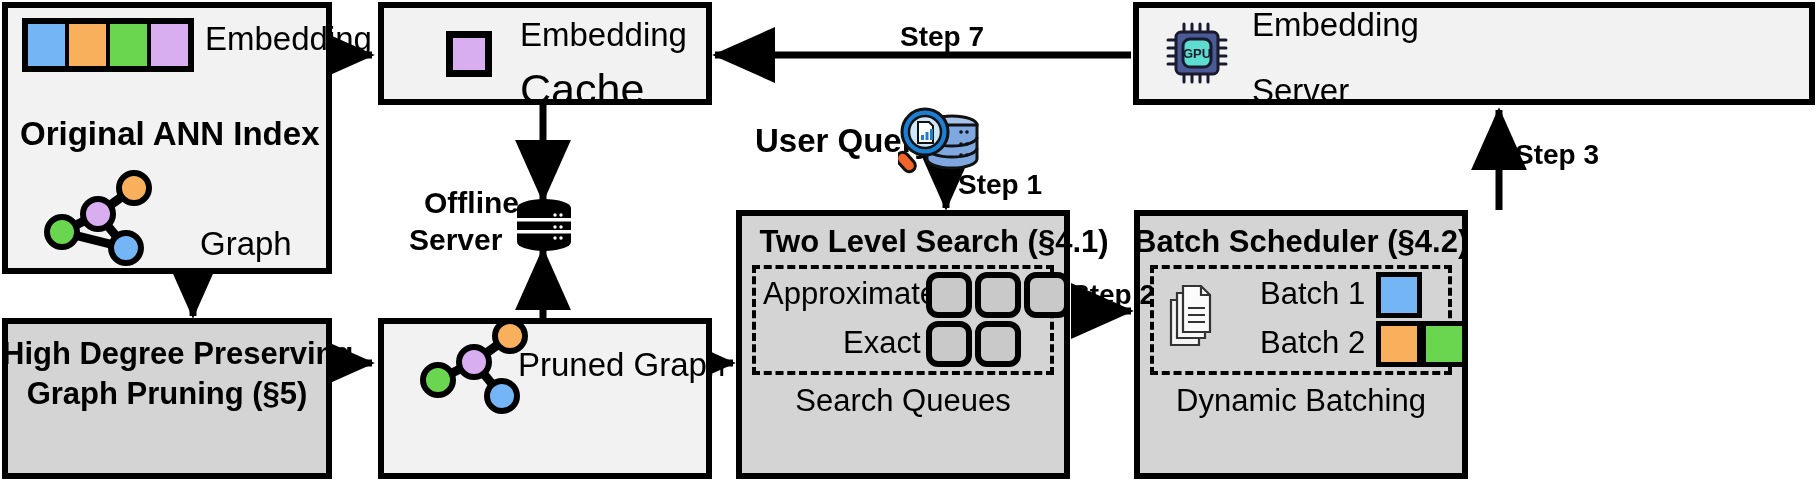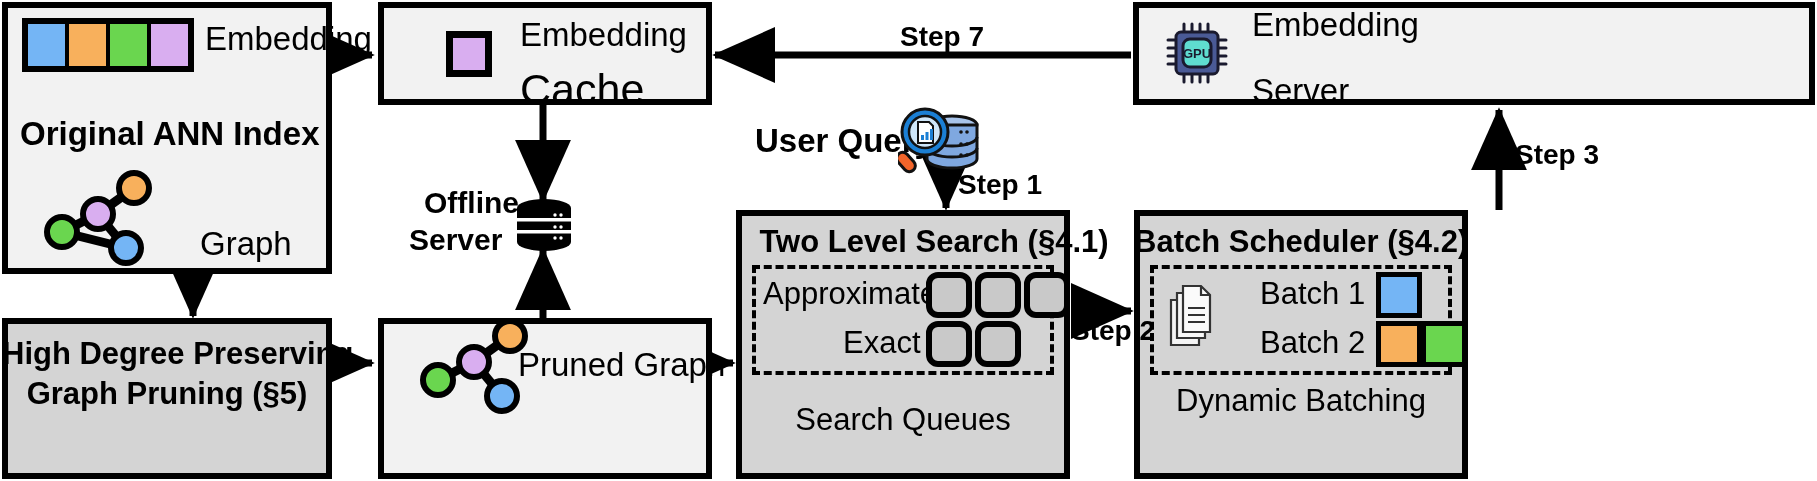--- a/index.html
+++ b/index.html
@@ -244,21 +244,21 @@
     <div class="chip"></div>
     <div class="chip"></div>
   </div>
 
   <div class="lbl" style="left:843px; top:325px; font-size:31px;">Exact</div>
   <div class="chiprow" style="left:926px; top:321px;">
     <div class="chip"></div>
     <div class="chip"></div>
   </div>
 
-  <div class="lbl ctr" style="left:736px; top:402px; width:334px; font-size:31px;">Search Queues</div>
+  <div class="lbl ctr" style="left:736px; top:383px; width:334px; font-size:31px;">Search Queues</div>
 
   <div class="box gray" style="left:1134px; top:210px; width:334px; height:269px;">
   </div>
   <div class="lbl bold ctr" style="left:1134px; top:224px; width:268px; font-size:31px;">Batch Scheduler (§4.2)</div>
 
   <div class="dashed" style="left:1150px; top:265px; width:302px; height:110px;"></div>
 
   <svg style="position:absolute; left:1168px; top:284px;" width="46" height="64" viewBox="0 0 46 64">
     <path d="M3,16 L22,16 L31,25 L31,61 L3,61 Z" fill="#f4f4f4" stroke="#333" stroke-width="2.2"></path>
     <path d="M9,9 L28,9 L37,18 L37,54 L9,54 Z" fill="#f7f7f7" stroke="#333" stroke-width="2.2"></path>
@@ -302,17 +302,17 @@
     </g>
     <rect x="10" y="10" width="42" height="42" rx="5" fill="#4a5a96" stroke="#1a1a2e" stroke-width="3"></rect>
     <rect x="17" y="17" width="28" height="28" rx="7" fill="#5fdcd0" stroke="#1a1a2e" stroke-width="3"></rect>
     <text x="31" y="36" text-anchor="middle" font-family="Liberation Sans, sans-serif" font-size="13" font-weight="bold" fill="#1a1a2e">GPU</text>
   </svg>
 
   <div class="lbl" style="left:1252px; top:6px; font-size:33px;">Embedding</div>
   <div class="lbl" style="left:1252px; top:72px; font-size:33px;">Server</div>
 
   <div class="lbl bold" style="left:958px; top:168px; font-size:28px;">Step 1</div>
-  <div class="lbl bold" style="left:1071px; top:278px; font-size:28px;margin-top:36px;">Step 2</div>
+  <div class="lbl bold" style="left:1071px; top:278px; font-size:28px;">Step 2</div>
   <div class="lbl bold" style="left:1515px; top:138px; font-size:28px;">Step 3</div>
   <div class="lbl bold" style="left:900px; top:20px; font-size:28px;">Step 7</div>
 
 </div>
 
 </body></html>

